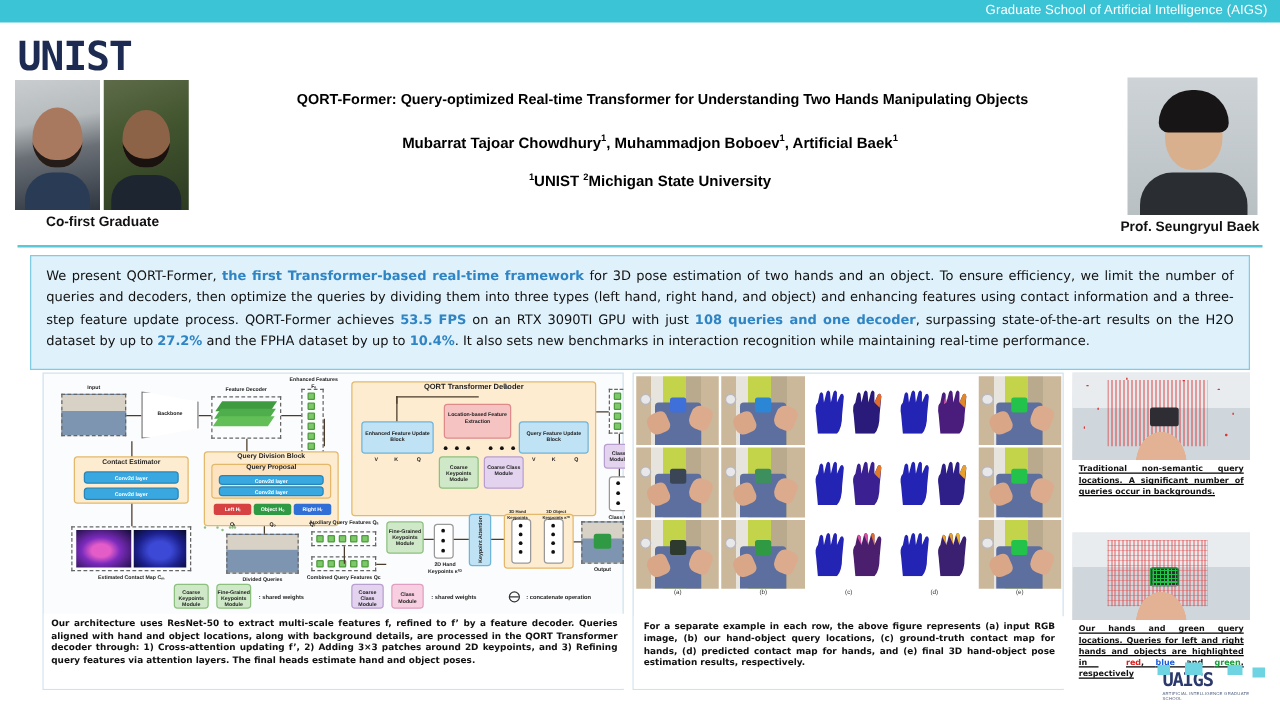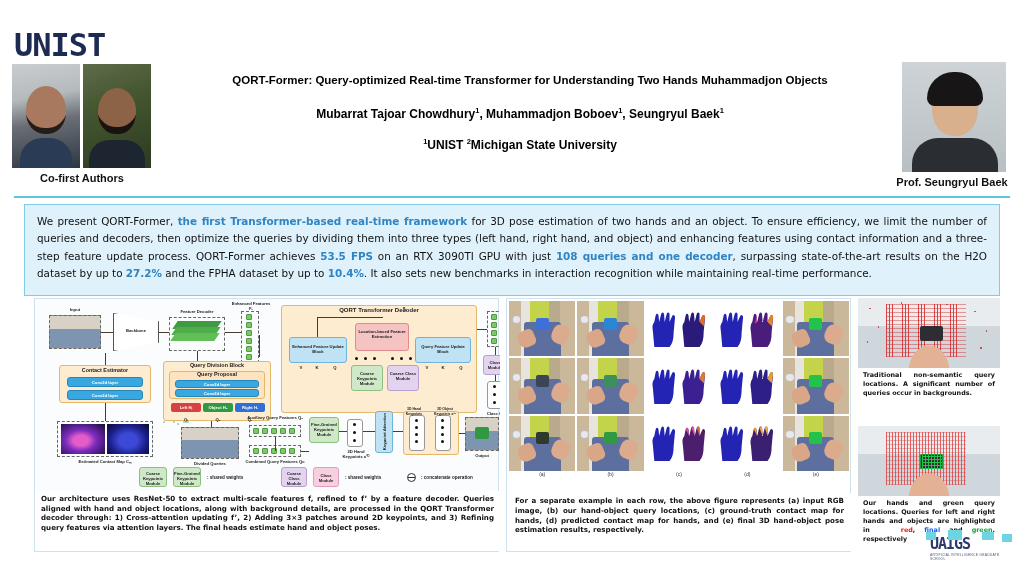--- a/index.html
+++ b/index.html
@@ -192,21 +192,21 @@
     position:absolute; left:0; bottom:0; width:345px; height:58px;
     background:#fff; padding:3px 8px;
     font-size:7.1px; line-height:9.8px; font-weight:bold; color:#111; text-align:justify;
     font-family:"DejaVu Sans", sans-serif;
   }
 
   
   .right-panel {
     position:absolute; left:834px; top:0; width:142px; height:254px;
   }
-  .rp-card { position:absolute; left:0; width:142px; background:#fff; }
+  .rp-card { position:absolute; left:0; width:142px; background:#fff;text-decoration:underline; }
   .rp-card.top { top:0; height:122px; }
   .rp-card.bot { top:128px; height:126px; }
   .rp-img { position:relative; width:142px; height:70px; overflow:hidden;
     background:linear-gradient(180deg,#dfe3e7 0%, #cfd6da 45%, #b8c0c6 100%); }
   .desk { position:absolute; left:0; top:0; width:100%; height:100%;
     background:linear-gradient(180deg,#e9ecee 0 40%, #cfd6dc 40% 100%); }
   .mesh { position:absolute; left:20%; top:8%; width:56%; height:76%; }
   .mesh.red {
     background-image: repeating-linear-gradient(90deg, rgba(220,40,40,.85) 0 0.7px, transparent .7px 3.2px),
                       repeating-linear-gradient(0deg, rgba(220,40,40,.45) 0 .6px, transparent .6px 4px);
@@ -235,43 +235,46 @@
   }
   .aigs-logo .sub { font-size:3.4px; color:#4a5a7a; letter-spacing:.2px; }
   .aigs-logo .tealblocks { position:absolute; left:-4px; top:-4px; width:90px; height:20px; }
   .aigs-logo .tealblocks i { position:absolute; background:#6fd4e2; }
 </style>
 </head>
 <body>
 
 <div class="poster">
 
+  <div class="topbar">
+    <span class="aigs">Graduate School of Artificial Intelligence (AIGS)</span>
+  </div>
 
   <div class="unist-logo">
     <span class="txt">UNIST</span>
   </div>
 
-  <div class="sub-title">QORT-Former: Query-optimized Real-time Transformer for Understanding Two Hands Muhammadjon Objects</div>
+  <div class="sub-title">QORT-Former: Query-optimized Real-time Transformer for Understanding Two Hands Manipulating Objects</div>
 
   <div class="authors">
     <div class="line">
-      <span>Mubarrat Tajoar Chowdhury</span><sup>1</sup><span>, Muhammadjon Boboev</span><sup>1</sup><span>, Seungryul Baek</span><sup>1</sup>
+      <span>Mubarrat Tajoar Chowdhury</span><sup>1</sup><span>, Muhammadjon Boboev</span><sup>1</sup><span>, Artificial Baek</span><sup>1</sup>
     </div>
     <div class="line">
       <span class="affil"><sup>1</sup><span>UNIST</span></span>
       <span class="gap"></span>
       <span class="affil"><sup>2</sup><span>Michigan State University</span></span>
     </div>
   </div>
 
   <div class="photos-left">
     <div class="ph p1"></div>
     <div class="ph p2"></div>
   </div>
-  <div class="cap-left">Co-first Authors</div>
+  <div class="cap-left">Co-first Graduate</div>
 
   <div class="photo-right">
     <div class="body"></div>
     <div class="face"></div>
     <div class="hair"></div>
   </div>
   <div class="cap-right">Prof. Seungryul Baek</div>
 
   <div class="divider"></div>
 
@@ -630,21 +633,21 @@
       </div>
 
       <div class="rp-card bot">
         <div class="rp-img">
           <div class="desk"></div>
           <div class="mesh red2"></div>
           <div class="arms"></div>
           <div class="phonebox" style="background:#2d2d33;box-shadow:0 0 0 1px #1f9b3e inset;"></div>
           <div style="position:absolute;left:45%;top:41%;width:14%;height:20%;background-image:repeating-linear-gradient(90deg,#23c24a 0 1px,transparent 1px 3px),repeating-linear-gradient(0deg,#23c24a 0 1px,transparent 1px 3px);"></div>
         </div>
-        <div class="rp-text"><span>Our hands and green query locations. Queries for left and right hands and objects are highlighted in </span><span class="c-red">red</span><span>, </span><span class="c-blue">final</span><span> and </span><span class="c-green">green</span><span>, respectively</span></div>
+        <div class="rp-text"><span>Our hands and green query locations. Queries for left and right hands and objects are highlighted in </span><span class="c-red">red</span><span>, </span><span class="c-blue">blue</span><span> and </span><span class="c-green">green</span><span>, respectively</span></div>
       </div>
     </div>
   </div>
 
   <div class="aigs-logo">
     <div class="tealblocks">
       <i style="left:0;top:0;width:10px;height:8px;"></i>
       <i style="left:22px;top:-2px;width:14px;height:10px;"></i>
       <i style="left:56px;top:0;width:12px;height:8px;"></i>
       <i style="left:76px;top:2px;width:10px;height:8px;"></i>

